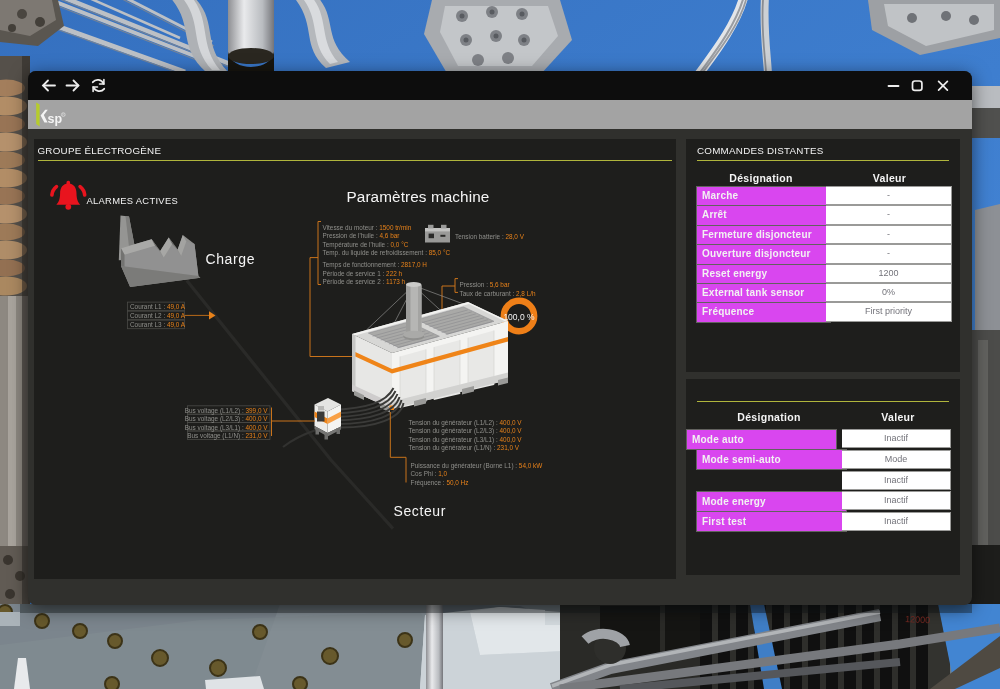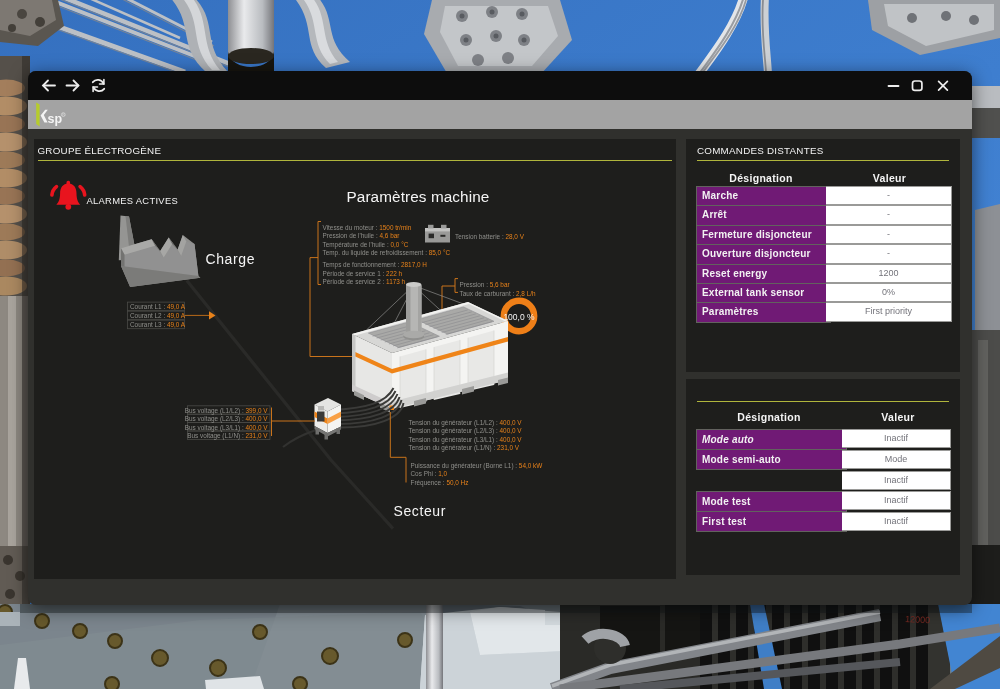--- a/index.html
+++ b/index.html
@@ -13,21 +13,21 @@
   #logobar{position:absolute;left:0;top:29px;width:100%;height:29px;background:#a3a3a3;}
   .panel{position:absolute;background:#1e1e1c;}
   #lp{left:6px;top:68px;width:642px;height:440px;}
   #rp1{left:658px;top:68px;width:274px;height:233px;}
   #rp2{left:658px;top:308px;width:274px;height:196px;}
   .phead{position:absolute;left:3.5px;top:5.5px;color:#f2f2f2;font-size:9.8px;
     letter-spacing:.25px;white-space:nowrap;}
   .prule{position:absolute;left:4px;height:1px;background:#b0b53c;}
   .th{position:absolute;color:#f5f5f5;font-size:10.5px;font-weight:bold;
     text-align:center;letter-spacing:.3px;}
-  .lcell{position:absolute;height:18.4px;background:#701a75;border:0.6px solid #62625e;
+  .lcell{position:absolute;height:18.4px;background:#d946ef;border:0.6px solid #62625e;
     color:#f2f2f2;font-size:10px;font-weight:bold;line-height:18px;padding-left:5px;
     letter-spacing:.2px;white-space:nowrap;overflow:hidden;}
   .vcell{position:absolute;height:17.4px;background:#ffffff;border:1px solid #9a9a98;
     border-left:none;color:#73737a;font-size:9px;line-height:17px;text-align:center;
     white-space:nowrap;}
   .mc{height:19px;line-height:19px;}
   .mv{height:17px;line-height:17px;margin-top:0.8px;}
 </style>
 </head>
 <body>
@@ -433,32 +433,32 @@
       <div class="lcell" style="left:10px;top:66.4px;width:128px;">Arrêt</div>
       <div class="vcell" style="left:140px;top:66.4px;width:125px;">-</div>
       <div class="lcell" style="left:10px;top:85.8px;width:128px;">Fermeture disjoncteur</div>
       <div class="vcell" style="left:140px;top:85.8px;width:125px;">-</div>
       <div class="lcell" style="left:10px;top:105.2px;width:128px;">Ouverture disjoncteur</div>
       <div class="vcell" style="left:140px;top:105.2px;width:125px;">-</div>
       <div class="lcell" style="left:10px;top:124.6px;width:128px;">Reset energy</div>
       <div class="vcell" style="left:140px;top:124.6px;width:125px;">1200</div>
       <div class="lcell" style="left:10px;top:144px;width:128px;">External tank sensor</div>
       <div class="vcell" style="left:140px;top:144px;width:125px;">0%</div>
-      <div class="lcell" style="left:10px;top:163.4px;width:128px;">Paramètres</div>
+      <div class="lcell" style="left:10px;top:163.4px;width:128px;">Fréquence</div>
       <div class="vcell" style="left:140px;top:163.4px;width:125px;">First priority</div>
     </div>
     <div id="rp2" class="panel">
       <div class="phead" style="left:11px;margin-top:48px;">MODES</div>
       <div class="prule" style="left:11px;top:22px;width:252px;"></div>
       <div class="th" style="left:10px;top:32px;width:146px;">Désignation</div>
       <div class="th" style="left:156px;top:32px;width:112px;">Valeur</div>
-      <div class="lcell mc" style="left:10px;top:49.7px;width:144px;font-style:italic;">Mode auto</div>
+      <div class="lcell mc" style="left:0;top:49.7px;width:144px;">Mode auto</div>
       <div class="vcell mv" style="left:156px;top:49.7px;width:108px;">Inactif</div>
       <div class="lcell mc" style="left:10px;top:70.3px;width:144px;">Mode semi-auto</div>
       <div class="vcell mv" style="left:156px;top:70.3px;width:108px;">Mode</div>
       <div class="vcell mv" style="left:156px;top:90.9px;width:108px;">Inactif</div>
-      <div class="lcell mc" style="left:10px;top:111.5px;width:144px;">Mode test</div>
+      <div class="lcell mc" style="left:10px;top:111.5px;width:144px;">Mode energy</div>
       <div class="vcell mv" style="left:156px;top:111.5px;width:108px;">Inactif</div>
       <div class="lcell mc" style="left:10px;top:132.1px;width:144px;">First test</div>
       <div class="vcell mv" style="left:156px;top:132.1px;width:108px;">Inactif</div>
     </div>
   </div>
 </div>
 
 </body></html>

